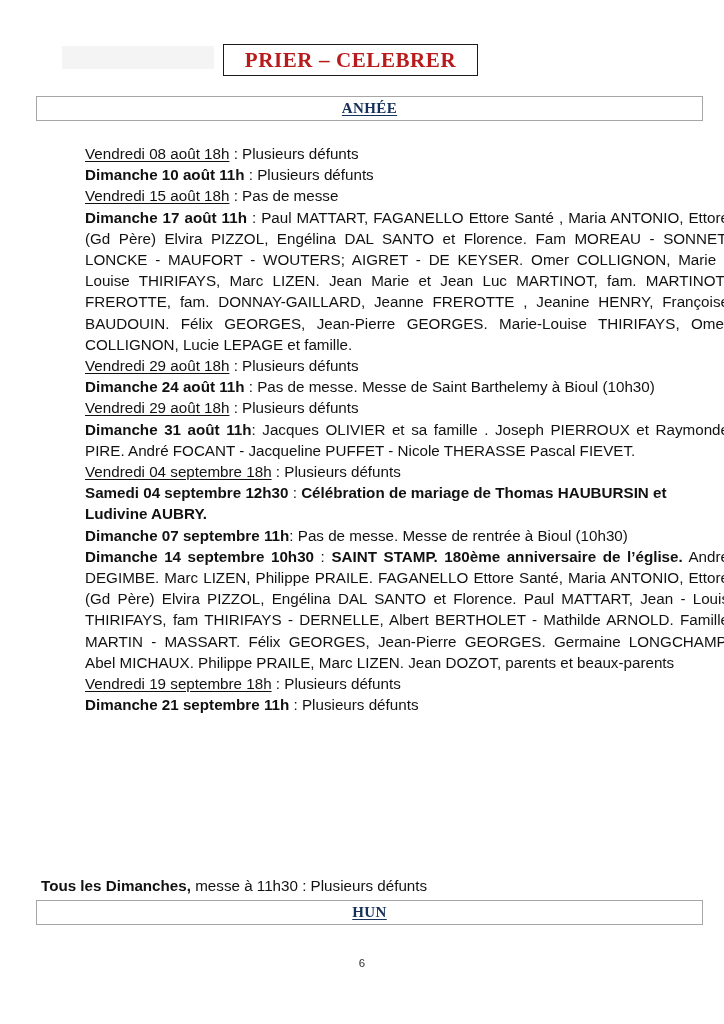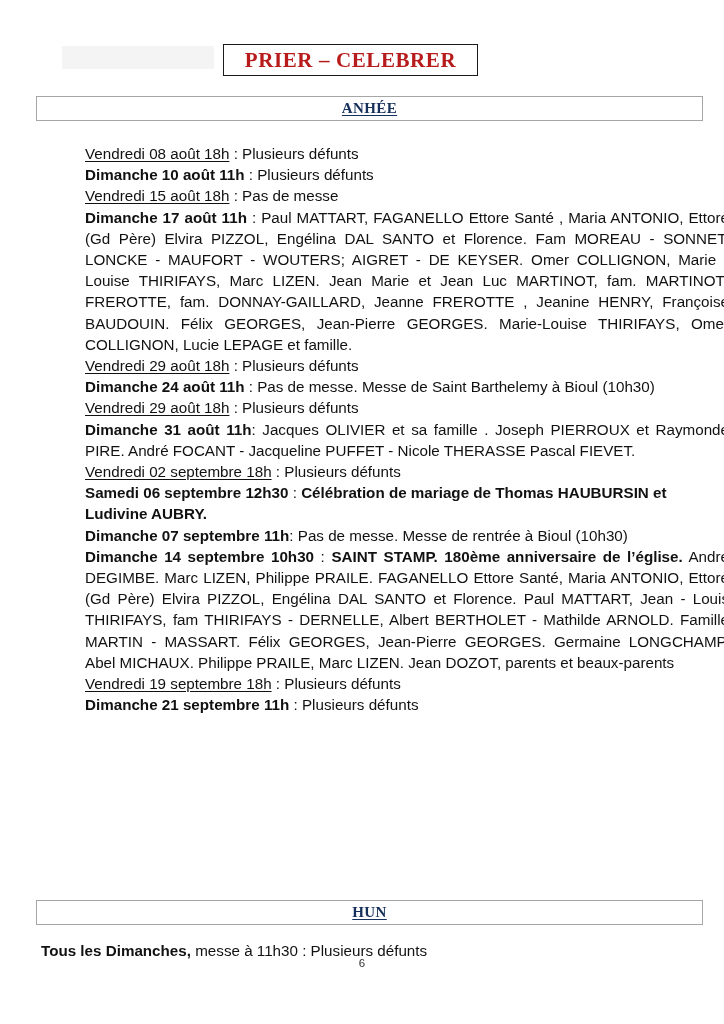--- a/index.html
+++ b/index.html
@@ -92,21 +92,21 @@
   .body-block {
     position: absolute;
     left: 41px;
     width: 644px;
     font-size: 15.2px;
     line-height: 21.2px;
     text-align: justify;
     color: #111111;
   }
   #block-anhee { top: 143px; margin-left: 44px; }
-  #block-hun   { top: 940px; }
+  #block-hun   { top: 875px; }
 
   .body-block p {
     margin: 0;
     padding: 0;
   }
 
   
   .u    { text-decoration: underline; text-underline-offset: 1.5px; }
   .b    { font-weight: bold; }
   .bu   { font-weight: bold; text-underline-offset: 1.5px; }
@@ -143,22 +143,22 @@
 
   <div class="body-block" id="block-anhee">
       <p class="nojust"><span class="u">Vendredi 08 août 18h</span><span> : </span><span>Plusieurs défunts</span></p>
       <p class="nojust"><span class="bu">Dimanche 10 août 11h</span><span> : </span><span>Plusieurs défunts</span></p>
       <p class="nojust"><span class="u">Vendredi 15 août 18h</span><span> : </span><span>Pas de messe</span></p>
       <p><span class="bu">Dimanche 17 août 11h</span><span> : </span><span>Paul MATTART, FAGANELLO Ettore Santé , Maria ANTONIO, Ettoré (Gd Père) Elvira PIZZOL, Engélina DAL SANTO et Florence. Fam MOREAU - SONNET; LONCKE - MAUFORT - WOUTERS; AIGRET - DE KEYSER. Omer COLLIGNON, Marie - Louise THIRIFAYS, Marc LIZEN. Jean Marie et Jean Luc MARTINOT, fam. MARTINOT-FREROTTE, fam. DONNAY-GAILLARD, Jeanne FREROTTE , Jeanine HENRY, Françoise BAUDOUIN. Félix GEORGES, Jean-Pierre GEORGES. Marie-Louise THIRIFAYS, Omer COLLIGNON, Lucie LEPAGE et famille.</span></p>
       <p class="nojust"><span class="u">Vendredi 29 août 18h</span><span> : </span><span>Plusieurs défunts</span></p>
       <p class="nojust"><span class="bu">Dimanche 24 août 11h</span><span> : </span><span>Pas de messe. Messe de Saint Barthelemy à Bioul (10h30)</span></p>
       <p class="nojust"><span class="u">Vendredi 29 août 18h</span><span> : </span><span>Plusieurs défunts</span></p>
       <p><span class="bu">Dimanche 31 août 11h</span><span>: </span><span>Jacques OLIVIER  et sa famille . Joseph PIERROUX et Raymonde PIRE. André FOCANT - Jacqueline PUFFET - Nicole THERASSE Pascal FIEVET.</span></p>
-      <p class="nojust"><span class="u">Vendredi 02 septembre 18h</span><span> : </span><span>Plusieurs défunts</span></p>
-      <p class="nojust"><span class="bu">Samedi 06 septembre 12h30</span><span> : </span><span class="b">Célébration de mariage de Thomas HAUBURSIN et Ludivine AUBRY.</span></p>
+      <p class="nojust"><span class="u">Vendredi 04 septembre 18h</span><span> : </span><span>Plusieurs défunts</span></p>
+      <p class="nojust"><span class="bu">Samedi 04 septembre 12h30</span><span> : </span><span class="b">Célébration de mariage de Thomas HAUBURSIN et Ludivine AUBRY.</span></p>
       <p class="nojust"><span class="bu">Dimanche 07 septembre 11h</span><span>: </span><span>Pas de messe. Messe de rentrée à Bioul (10h30)</span></p>
       <p><span class="bu">Dimanche 14 septembre 10h30</span><span> : </span><span class="b">SAINT STAMP. 180ème anniversaire de l’église.</span><span> André DEGIMBE. Marc LIZEN, Philippe PRAILE. FAGANELLO Ettore Santé, Maria ANTONIO, Ettoré (Gd Père) Elvira PIZZOL, Engélina DAL SANTO et Florence. Paul MATTART, Jean - Louis THIRIFAYS, fam THIRIFAYS - DERNELLE, Albert BERTHOLET - Mathilde ARNOLD. Famille MARTIN - MASSART. Félix GEORGES, Jean-Pierre GEORGES. Germaine LONGCHAMP, Abel MICHAUX. Philippe PRAILE, Marc LIZEN. Jean DOZOT, parents et beaux-parents</span></p>
       <p class="nojust"><span class="u">Vendredi 19 septembre 18h</span><span> : </span><span>Plusieurs défunts</span></p>
       <p class="nojust"><span class="bu">Dimanche 21 septembre 11h</span><span> : </span><span>Plusieurs défunts</span></p>
     </div>
 
   <div class="section-bar" id="bar-hun">
     <span class="section-bar-label">HUN</span>
   </div>
 

